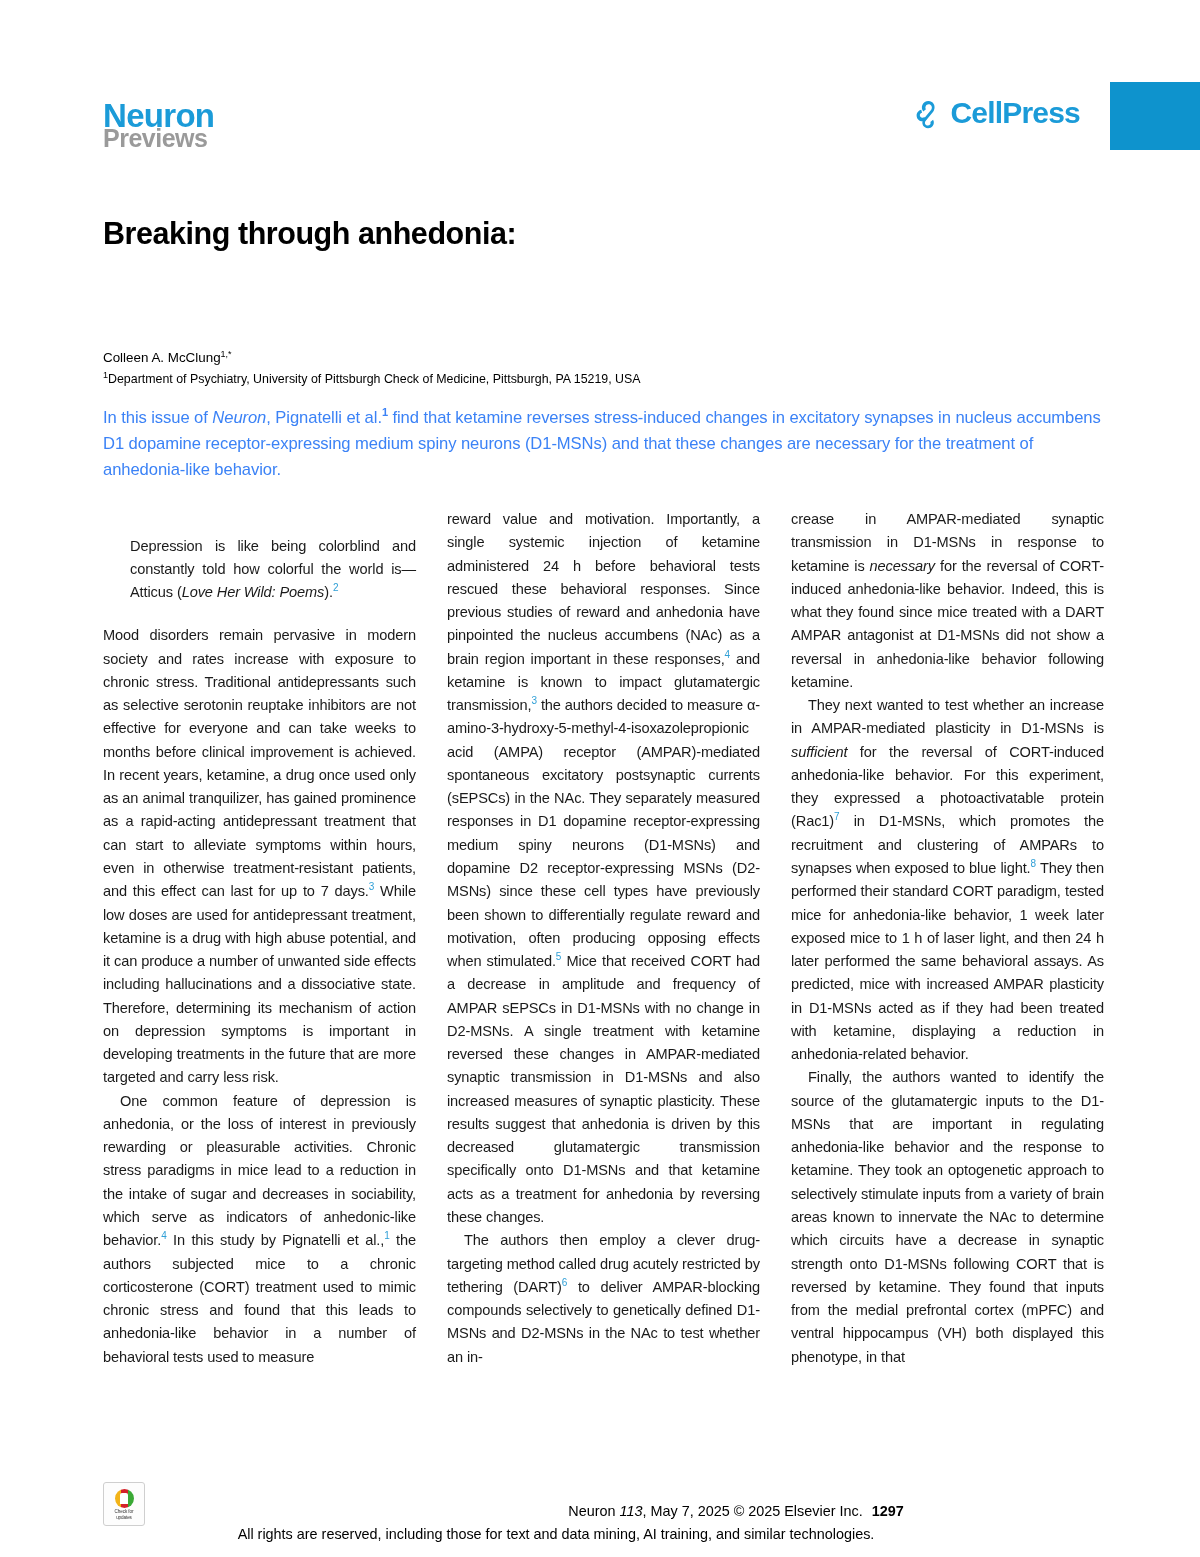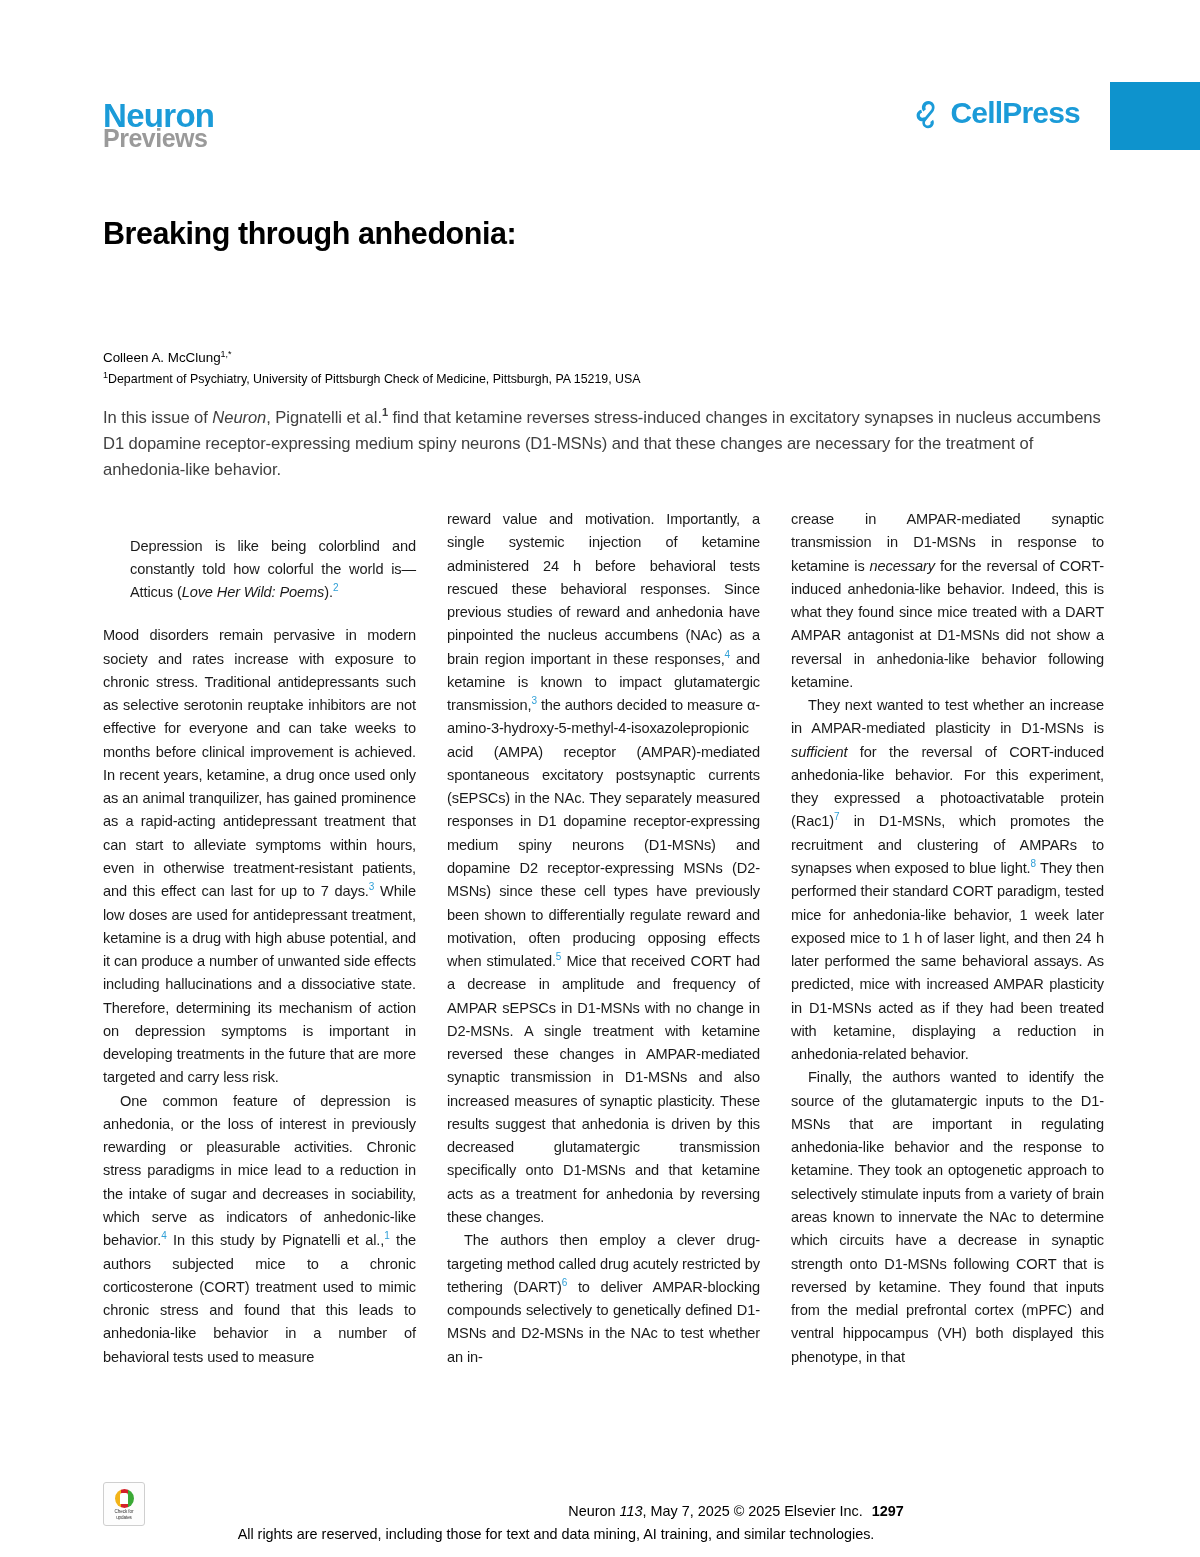--- a/index.html
+++ b/index.html
@@ -111,21 +111,21 @@
   .link { color: #2196d4; text-decoration: none; }
 
   
   .summary {
     position: absolute;
     left: 103px;
     top: 404px;
     width: 1002px;
     font-size: 16.6px;
     line-height: 1.58;
-    color: #404040;
+    color: #3b82f6;
     font-weight: 500;
     letter-spacing: -0.08px;
   }
   .summary i { font-style: italic; }
   .summary sup { font-size: 11px; vertical-align: super; font-weight: bold;}
 
   
   .columns {
     position: absolute;
     left: 103px;

